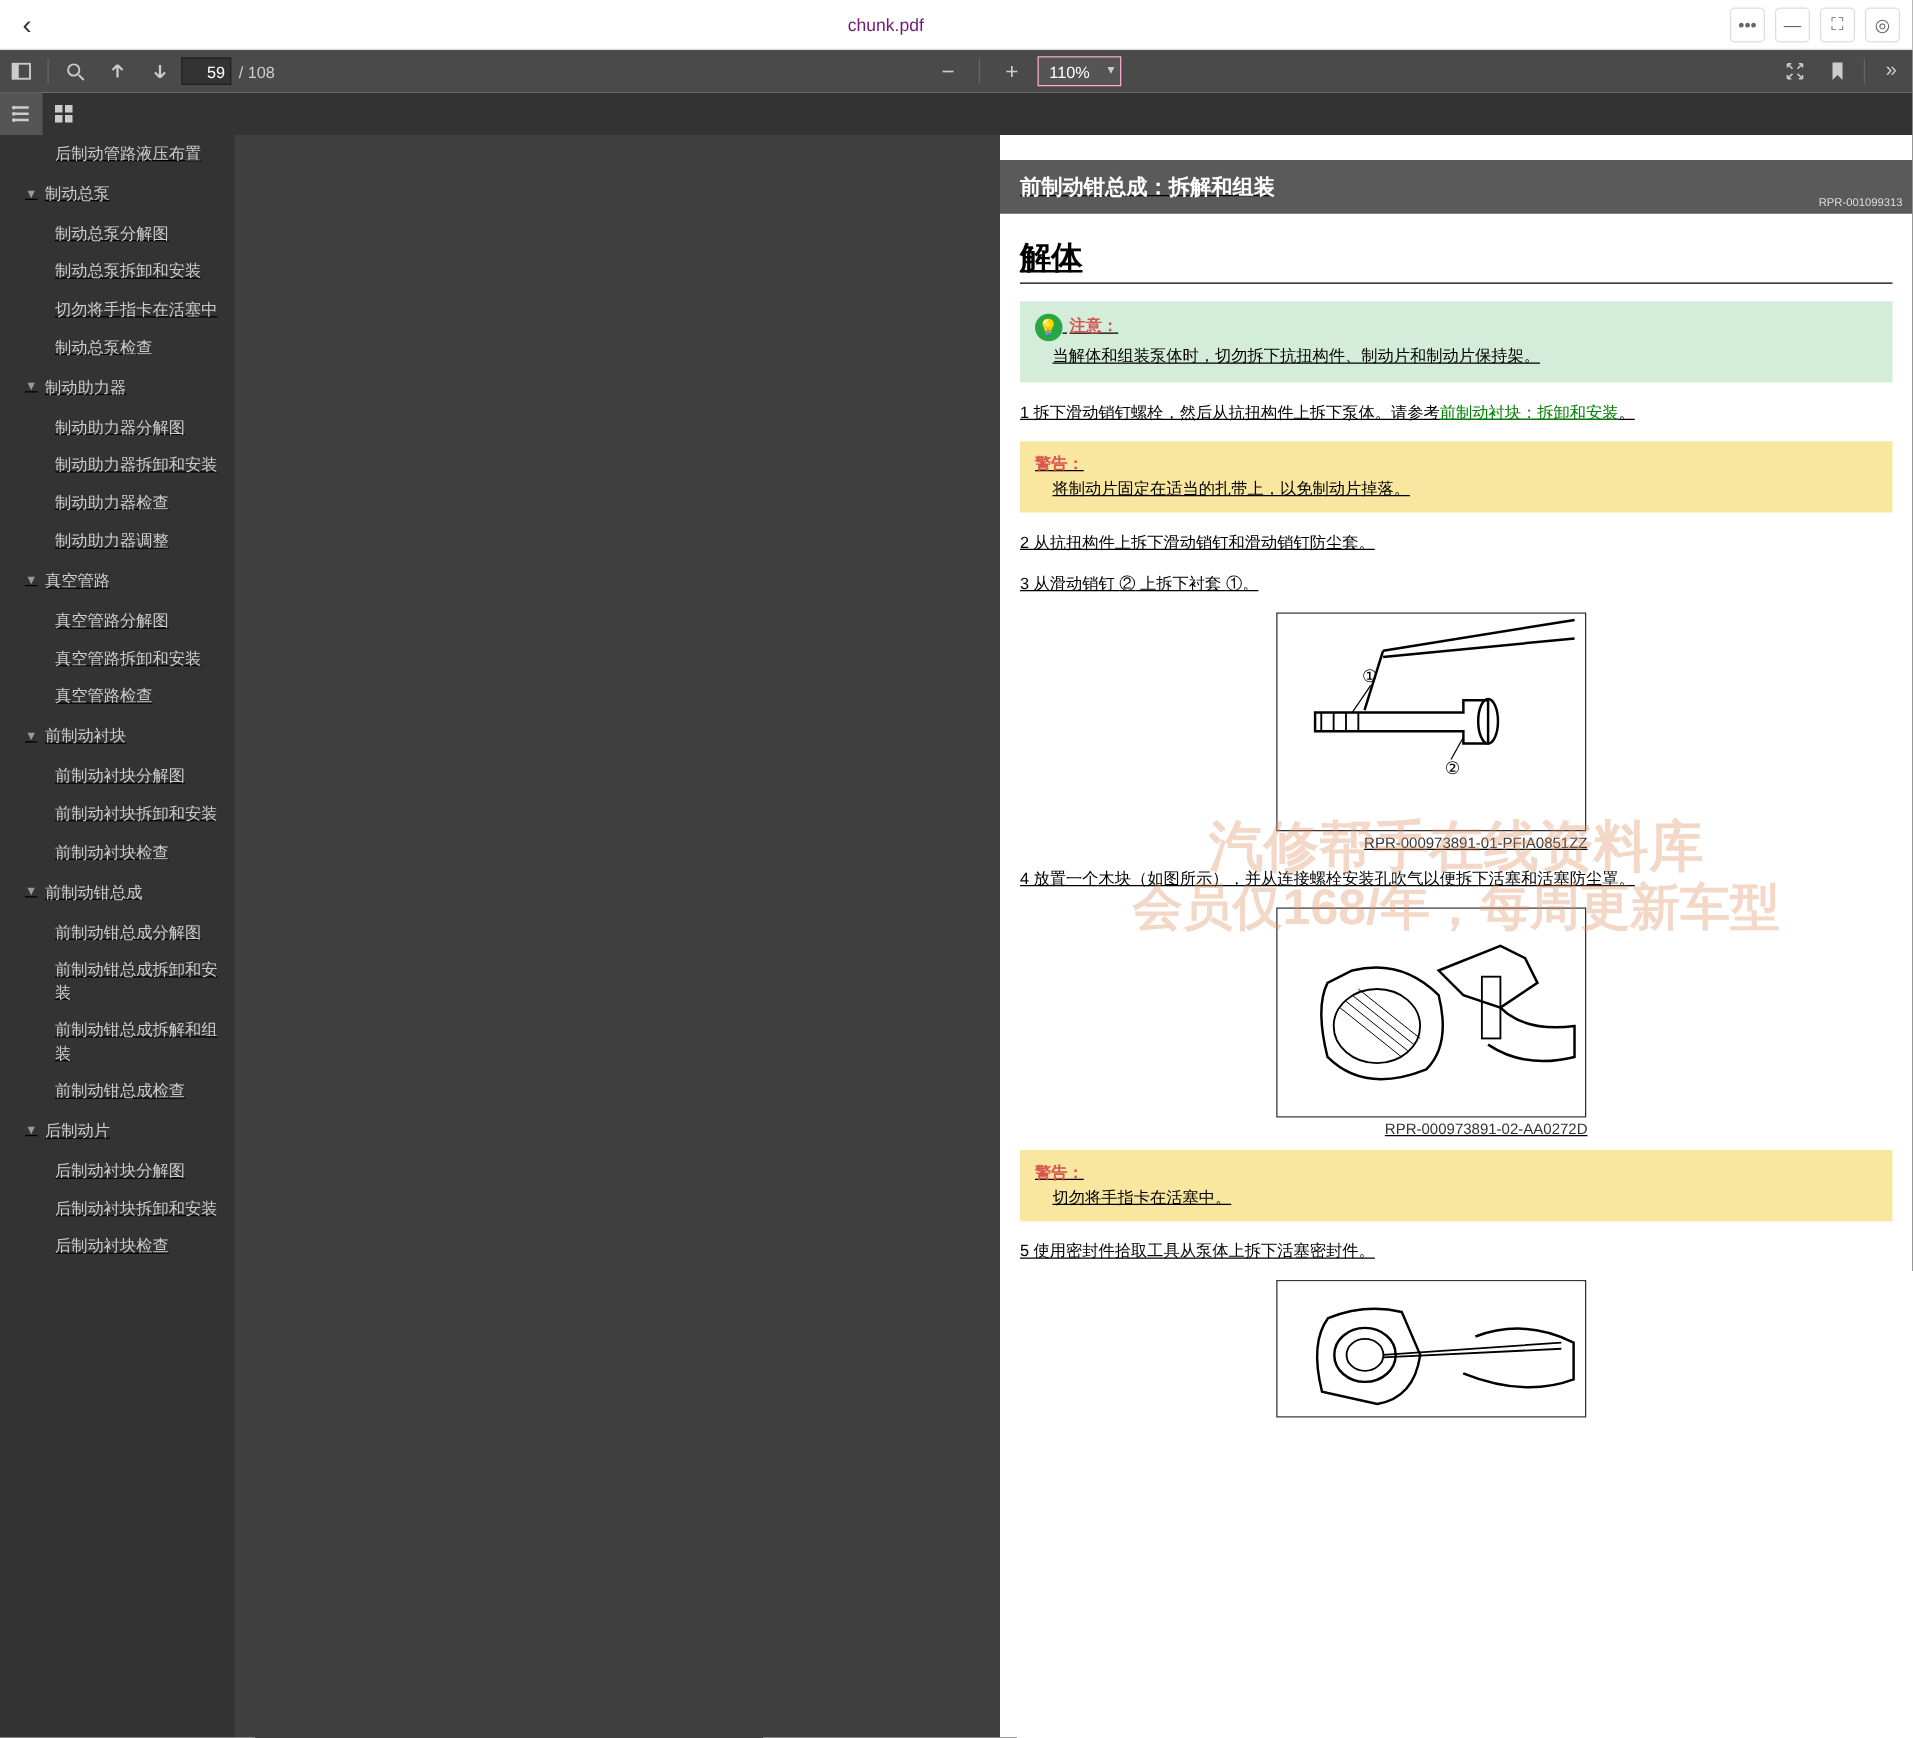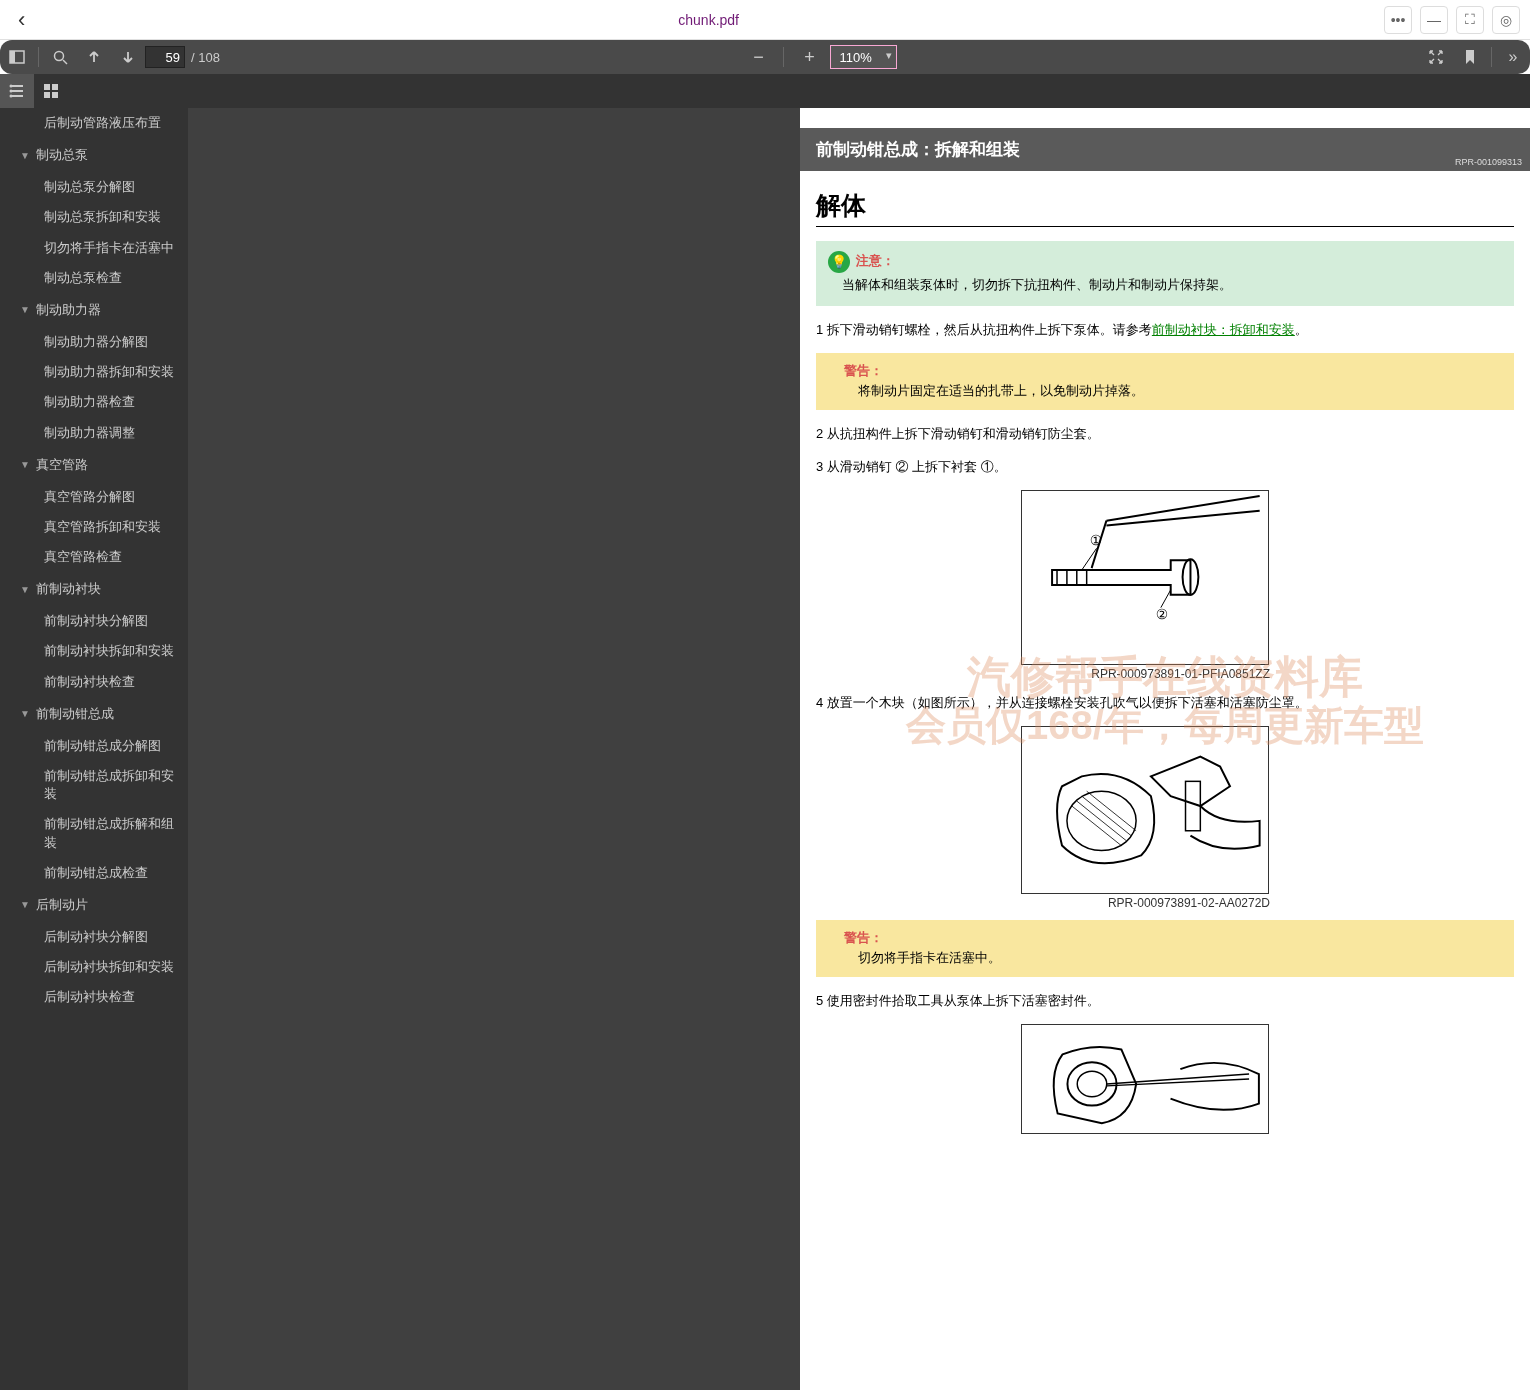--- a/index.html
+++ b/index.html
@@ -4,34 +4,34 @@
 <style>
 * { margin: 0; padding: 0; box-sizing: border-box; }
 body { font-family: Arial, "Microsoft YaHei", sans-serif; background: #fff; overflow: hidden; }
 
 .titlebar { height: 40px; display: flex; align-items: center; padding: 0 10px; background: #fff; border-bottom: 1px solid #e0e0e0; }
 .back-btn { font-size: 22px; color: #333; cursor: pointer; padding: 0 8px; }
 .title-text { flex: 1; text-align: center; font-size: 14px; color: #701a75; }
 .title-actions { display: flex; gap: 8px; }
 .title-actions .btn { width: 28px; height: 28px; border: 1px solid #ddd; border-radius: 4px; display: flex; align-items: center; justify-content: center; cursor: pointer; color: #666; font-size: 14px; }
 
-.toolbar { height: 34px; background: #4a4a4a; display: flex; align-items: center; color: #fff; font-size: 13px; border-radius: 12px; }
+.toolbar { height: 34px; background: #4a4a4a; display: flex; align-items: center; color: #fff; font-size: 13px; }
 .tool-btn { width: 34px; height: 34px; display: flex; align-items: center; justify-content: center; cursor: pointer; color: #ccc; }
 .tool-sep { width: 1px; height: 20px; background: #666; margin: 0 4px; }
 .page-input { width: 40px; height: 22px; background: #333; border: 1px solid #222; color: #fff; text-align: right; padding: 0 4px; font-size: 13px; }
 .page-total { color: #ccc; margin-left: 6px; font-size: 13px; }
 .toolbar-center { flex: 1; display: flex; justify-content: center; align-items: center; gap: 4px; }
 .zoom-select { height: 24px; background: #555; border: 1px solid #f9a8d4; color: #fff; padding: 0 24px 0 8px; font-size: 13px; appearance: none; position: relative; }
 .zoom-wrap { position: relative; }
 .zoom-wrap::after { content: "▾"; position: absolute; right: 6px; top: 4px; color: #ccc; font-size: 11px; pointer-events: none; }
 
 .secondary-bar { height: 34px; background: #333; display: flex; align-items: center; }
 .secondary-bar .tool-btn.active { background: #555; }
 
-.main-area { display: flex; height: calc(100vh - 108px); }
+.main-area { display: flex; height: calc(100vh - 108px); text-decoration: underline; }
 
 .sidebar { width: 188px; background: #333; overflow-y: auto; color: #ccc; font-size: 13px; }
 .sidebar::-webkit-scrollbar { width: 10px; }
 .sidebar::-webkit-scrollbar-thumb { background: #555; }
 .outline-parent { display: flex; align-items: center; padding: 8px 10px 8px 20px; gap: 6px; cursor: pointer; }
 .outline-parent .arrow { font-size: 10px; color: #999; }
 .outline-child { padding: 6px 10px 6px 44px; line-height: 1.4; cursor: pointer; }
 
 .viewer { flex: 1; background: #404040; overflow-y: auto; display: flex; justify-content: flex-end; padding: 0; position: relative; }
 .viewer::-webkit-scrollbar { width: 14px; }
@@ -46,21 +46,21 @@
 .section-title { font-size: 25px; font-weight: bold; margin: 0 16px 4px 16px; padding-bottom: 4px; border-bottom: 1px solid #000; }
 
 .note-box { background: #d4edda; margin: 14px 16px; padding: 10px 12px; font-size: 13px; line-height: 1.6; }
 .note-box .icon { display: inline-block; width: 22px; height: 22px; background: #28a745; border-radius: 50%; color: #fff; text-align: center; line-height: 22px; font-size: 13px; vertical-align: middle; }
 .note-box .label { color: #d9534f; font-weight: bold; margin-left: 2px; }
 .note-box .text { margin-left: 14px; margin-top: 2px; }
 
 .step { margin: 12px 16px; font-size: 13px; line-height: 1.6; }
 .step-link { color: #008000; text-decoration: underline; }
 
-.warning-box { background: #f9e79f; margin: 6px 16px 14px 16px; padding: 8px 28px; font-size: 13px; line-height: 1.6; }
+.warning-box { background: #f9e79f; margin: 6px 16px 14px 16px; padding: 8px 12px; font-size: 13px; line-height: 1.6; }
 .warning-box .label { color: #d9534f; font-weight: bold; }
 .warning-box .text { margin-left: 14px; }
 
 .figure-wrap { margin: 6px 16px; }
 .figure { border: 1.5px solid #333; margin: 6px auto 2px auto; display: block; }
 .figure-caption { text-align: right; font-size: 12px; margin: 2px 0 10px 0; color: #333; }
 
 .watermark { position: absolute; color: rgba(222, 141, 95, 0.35); font-size: 44px; font-weight: bold; pointer-events: none; white-space: nowrap; }
 .wm1 { top: 540px; left: 50%; transform: translateX(-50%); }
 .wm2 { top: 590px; left: 50%; transform: translateX(-50%); font-size: 40px; }

